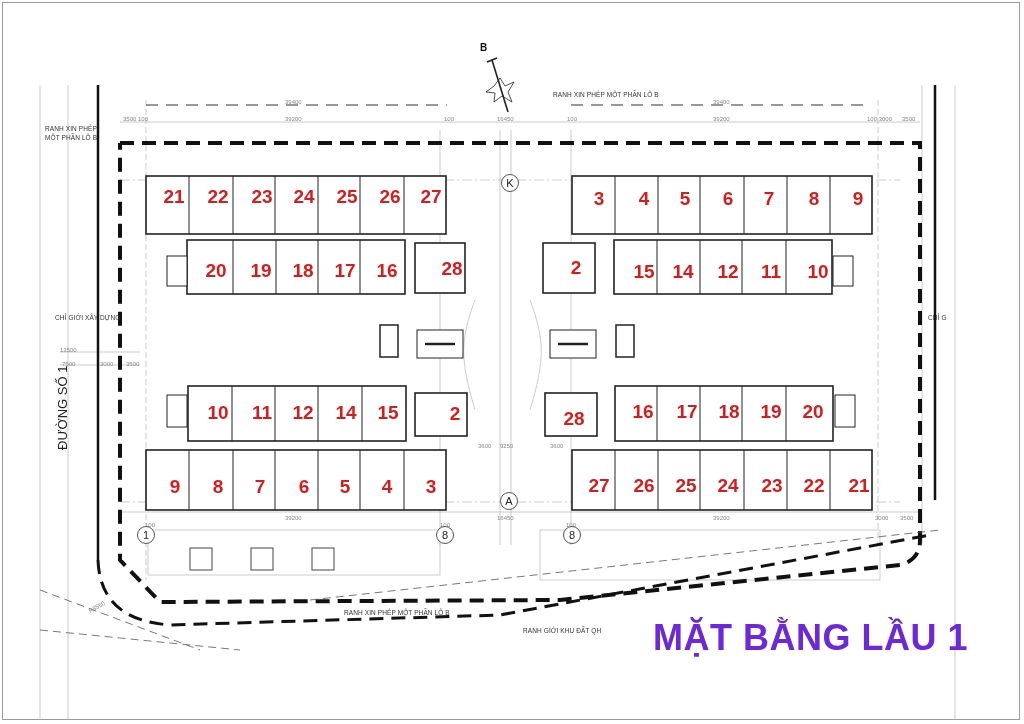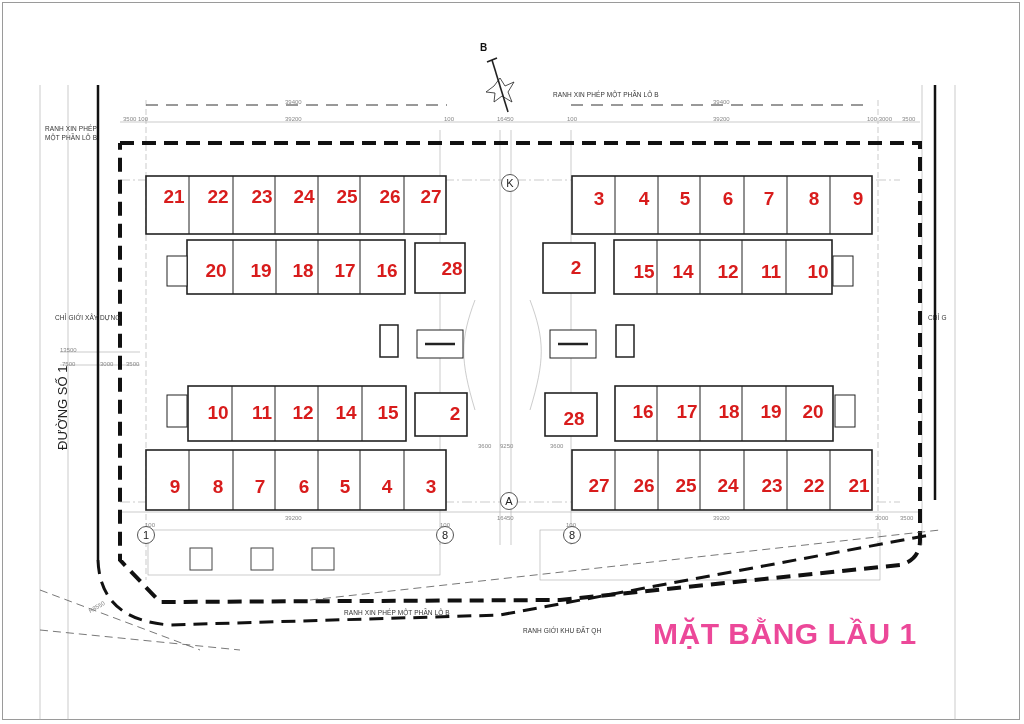--- a/index.html
+++ b/index.html
@@ -2,21 +2,21 @@
 <html><head>
 <meta charset="utf-8">
 <style>
   html,body{margin:0;padding:0;background:#fff;}
   body{width:1024px;height:724px;position:relative;overflow:hidden;font-family:"Liberation Sans",sans-serif;}
   .frame{position:absolute;left:0;top:0;width:1024px;height:724px;}
   .sheet-border{position:absolute;left:2px;top:2px;width:1018px;height:718px;border:1px solid #9a9a9a;box-sizing:border-box;}
   .unit-num{position:absolute;color:#d81c1c;font-weight:bold;font-size:19px;line-height:19px;text-align:center;width:52px;margin-left:-20px;margin-top:-10px;font-family:"Liberation Sans",sans-serif;}
   .anno{position:absolute;font-size:6.5px;color:#333;white-space:nowrap;font-family:"Liberation Sans",sans-serif;letter-spacing:0.1px;}
   .dim{position:absolute;font-size:6px;color:#888;white-space:nowrap;font-family:"Liberation Sans",sans-serif;}
-  .title{position:absolute;left:653px;top:617px;font-size:30px;font-weight:bold;color:#ec4899;font-family:"Liberation Sans",sans-serif;letter-spacing:0.5px;}
+  .title{position:absolute;left:653px;top:617px;font-size:36px;font-weight:bold;color:#6d28d9;font-family:"Liberation Sans",sans-serif;letter-spacing:0.5px;}
   .road{position:absolute;left:55px;top:450px;transform:rotate(-90deg);transform-origin:left top;font-size:13px;color:#222;white-space:nowrap;font-family:"Liberation Sans",sans-serif;}
   .grid-bubble{position:absolute;width:16px;height:16px;border:1px solid #555;border-radius:50%;background:#fff;font-size:11px;line-height:16px;text-align:center;color:#222;margin-left:-9px;margin-top:-9px;font-family:"Liberation Sans",sans-serif;}
   .north{position:absolute;left:480px;top:42px;font-size:10px;font-weight:bold;color:#111;}
 </style>
 </head>
 <body>
 
 <div class="frame">
   <div class="sheet-border"></div>
 

